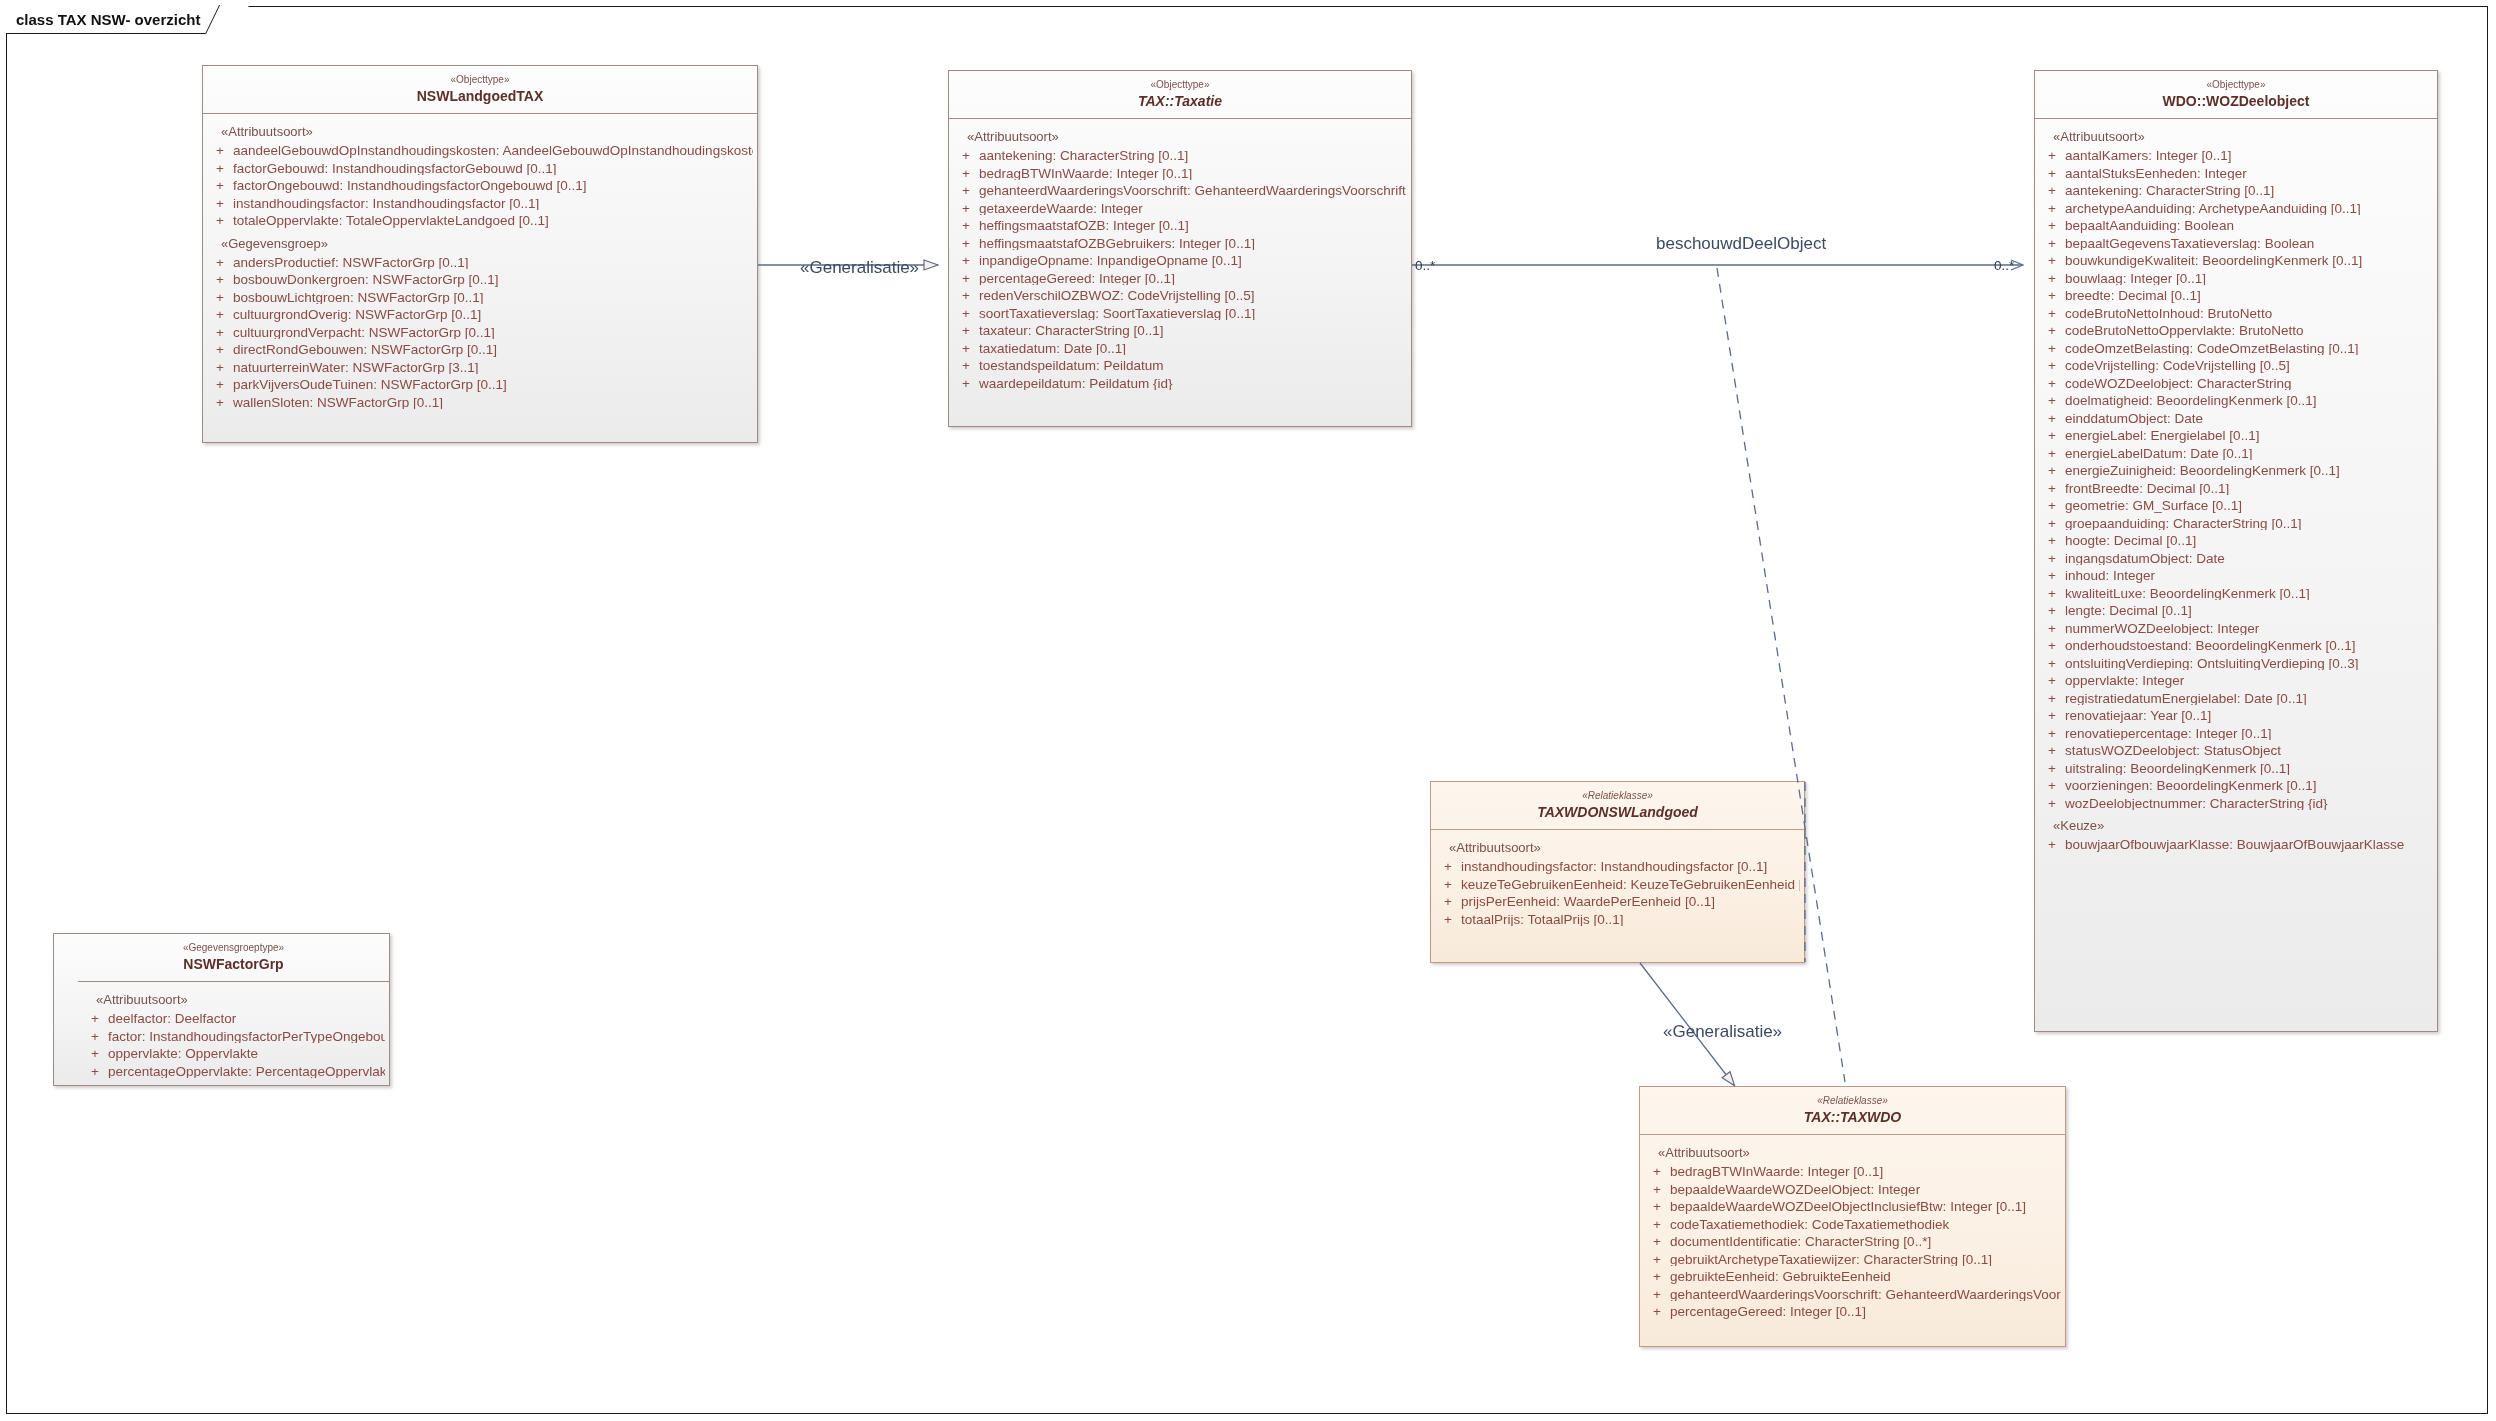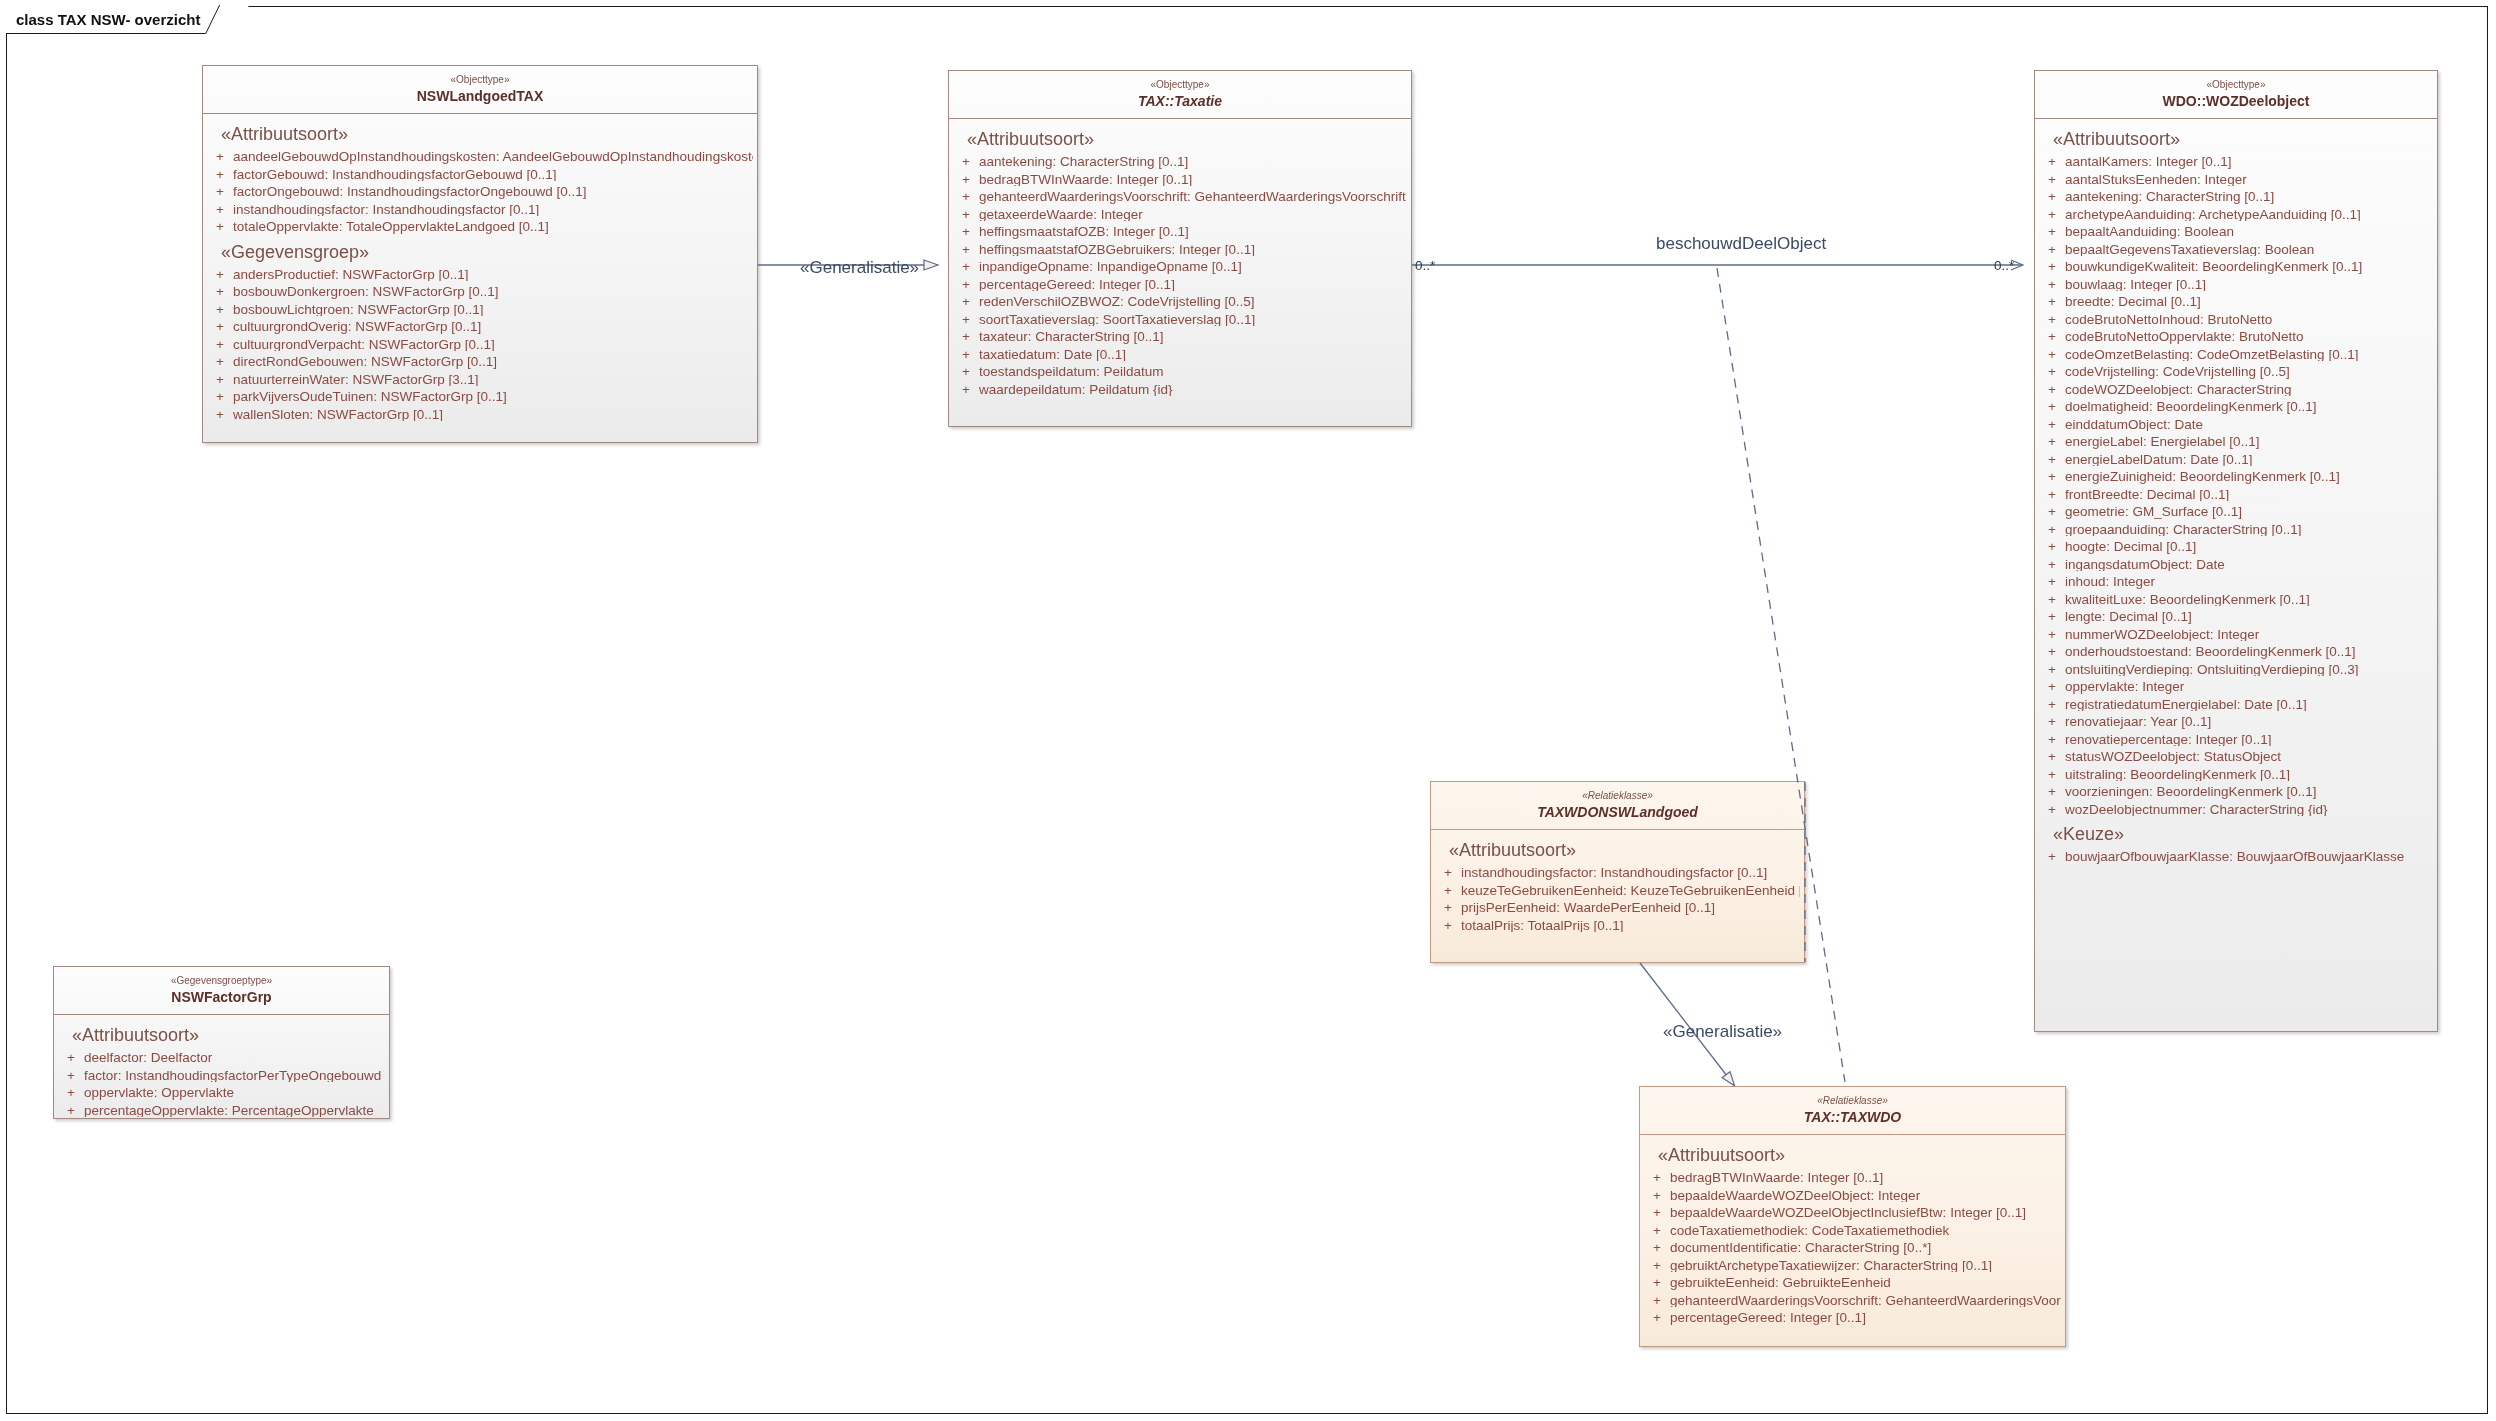--- a/index.html
+++ b/index.html
@@ -93,21 +93,21 @@
     font-weight: bold;
     font-size: 14px;
     color: #5d2f2a;
   }
   .uml .cname.italic { font-style: italic; }
   .uml .body {
     padding: 8px 4px 10px 4px;
   }
   .grp-label {
     color: #7a5048;
-    font-size: 18px;
+    font-size: 13px;
     padding: 2px 0 3px 14px;
   }
   .attr {
     display: flex;
     align-items: flex-start;
     line-height: 1.0;
     padding: 2.0px 0 2.0px 0;
     white-space: nowrap;
   }
   .attr .vis {
@@ -481,21 +481,21 @@
         </div>
 
       <div class="grp-label" style="padding-top:6px;">«Keuze»</div>
       <div class="attr">
           <span class="vis">+</span>
           <span class="txt">bouwjaarOfbouwjaarKlasse: BouwjaarOfBouwjaarKlasse</span>
         </div>
     </div>
   </div>
 
-  <div class="uml" style="left:53px; top:966px; width:337px; height:153px;">
+  <div class="uml" style="left:53px; top:933px; width:337px; height:153px;padding-left:24px;">
     <div class="head">
       <div class="stereo">«Gegevensgroeptype»</div>
       <div class="cname">NSWFactorGrp</div>
     </div>
     <div class="body">
       <div class="grp-label">«Attribuutsoort»</div>
       <div class="attr">
           <span class="vis">+</span>
           <span class="txt">deelfactor: Deelfactor</span>
         </div>

